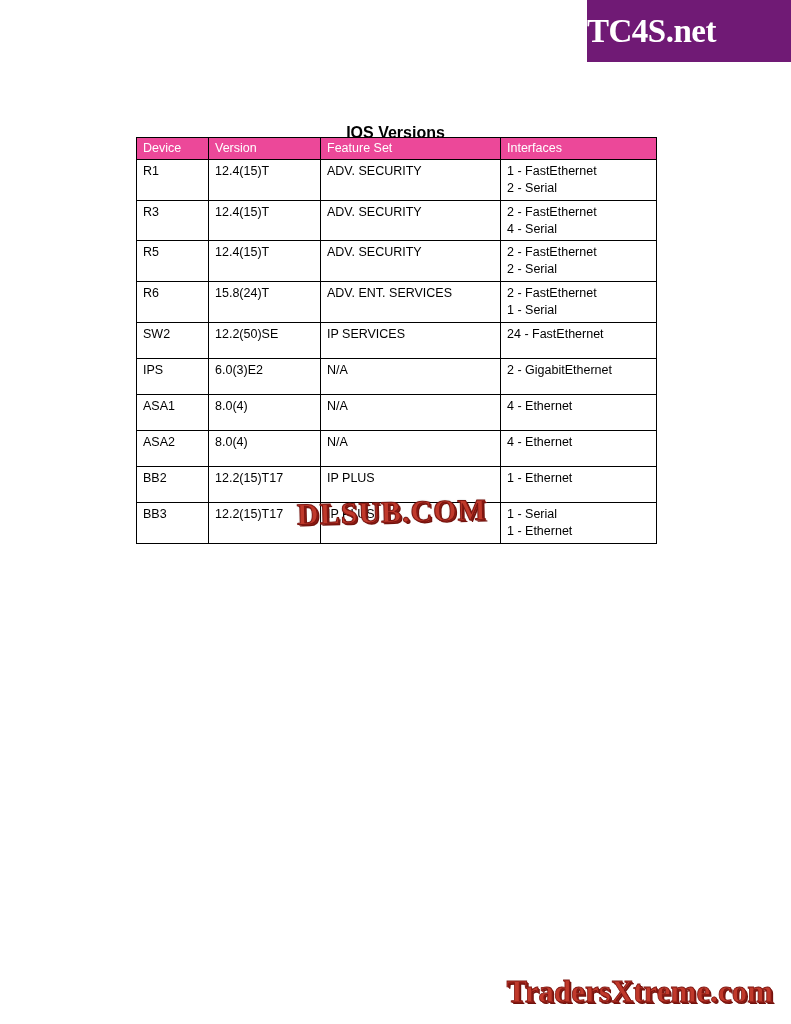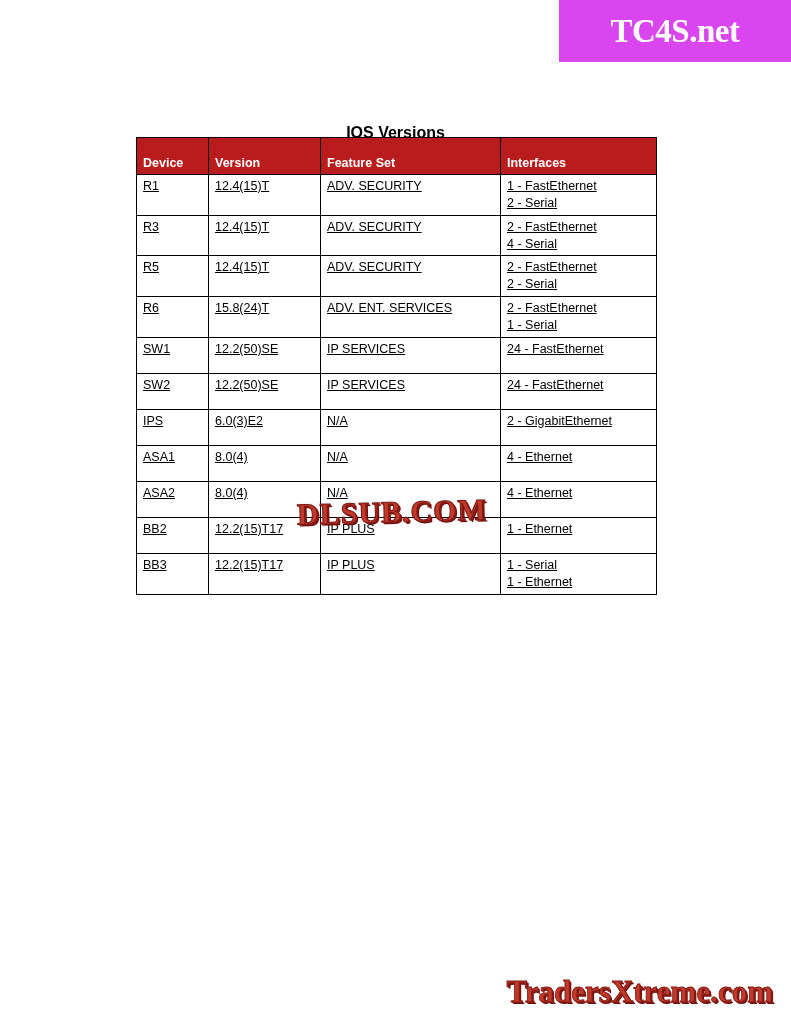--- a/index.html
+++ b/index.html
@@ -14,26 +14,26 @@
     color: #000000;
     position: relative;
     overflow: hidden;
   }
 
   
   .brand-banner {
     position: absolute;
     top: 0;
     right: 0;
-    width: 232px;
+    width: 204px;
     height: 62px;
-    background: #d946ef;
+    background: #701a75;
     display: flex;
     align-items: center;
-    justify-content: center;
+    justify-content: flex-start;
   }
   .brand-banner-text {
     color: #ffffff;
     font-family: "Liberation Serif", serif;
     font-weight: bold;
     font-size: 33px;
     letter-spacing: -0.5px;
     line-height: 1;
   }
 
@@ -65,36 +65,36 @@
   }
   table.ios-table th,
   table.ios-table td {
     border: 1px solid #000000;
     text-align: left;
     vertical-align: top;
     padding: 3px 5px 3px 6px;
     line-height: 1.35;
   }
   table.ios-table thead th {
-    background: #b91c1c;
+    background: #ec4899;
     color: #ffffff;
-    font-weight: bold;
-    padding-top: 17px;
+    font-weight: normal;
+    padding-top: 2px;
     padding-bottom: 2px;
     border-color: #000000;
   }
   col.c-device    { width: 72px; }
   col.c-version   { width: 112px; }
   col.c-feature   { width: 180px; }
   col.c-interface { width: 156px; }
 
   td .line2 { display: block; }
 
   
-  table.ios-table tbody tr { height: 36px; text-decoration: underline; }
+  table.ios-table tbody tr { height: 36px; }
 
   
   .watermark {
     position: absolute;
     top: 493px;
     left: 258px;
     width: 268px;
     height: 38px;
     display: flex;
     align-items: center;
@@ -187,28 +187,20 @@
       <tr>
         <td>R6</td>
         <td>15.8(24)T</td>
         <td>ADV. ENT. SERVICES</td>
         <td>
           <span class="line2">2 - FastEthernet</span>
           <span class="line2">1 - Serial</span>
         </td>
       </tr>
       <tr>
-        <td>SW1</td>
-        <td>12.2(50)SE</td>
-        <td>IP SERVICES</td>
-        <td>
-          <span class="line2">24 - FastEthernet</span>
-        </td>
-      </tr>
-      <tr>
         <td>SW2</td>
         <td>12.2(50)SE</td>
         <td>IP SERVICES</td>
         <td>
           <span class="line2">24 - FastEthernet</span>
         </td>
       </tr>
       <tr>
         <td>IPS</td>
         <td>6.0(3)E2</td>

